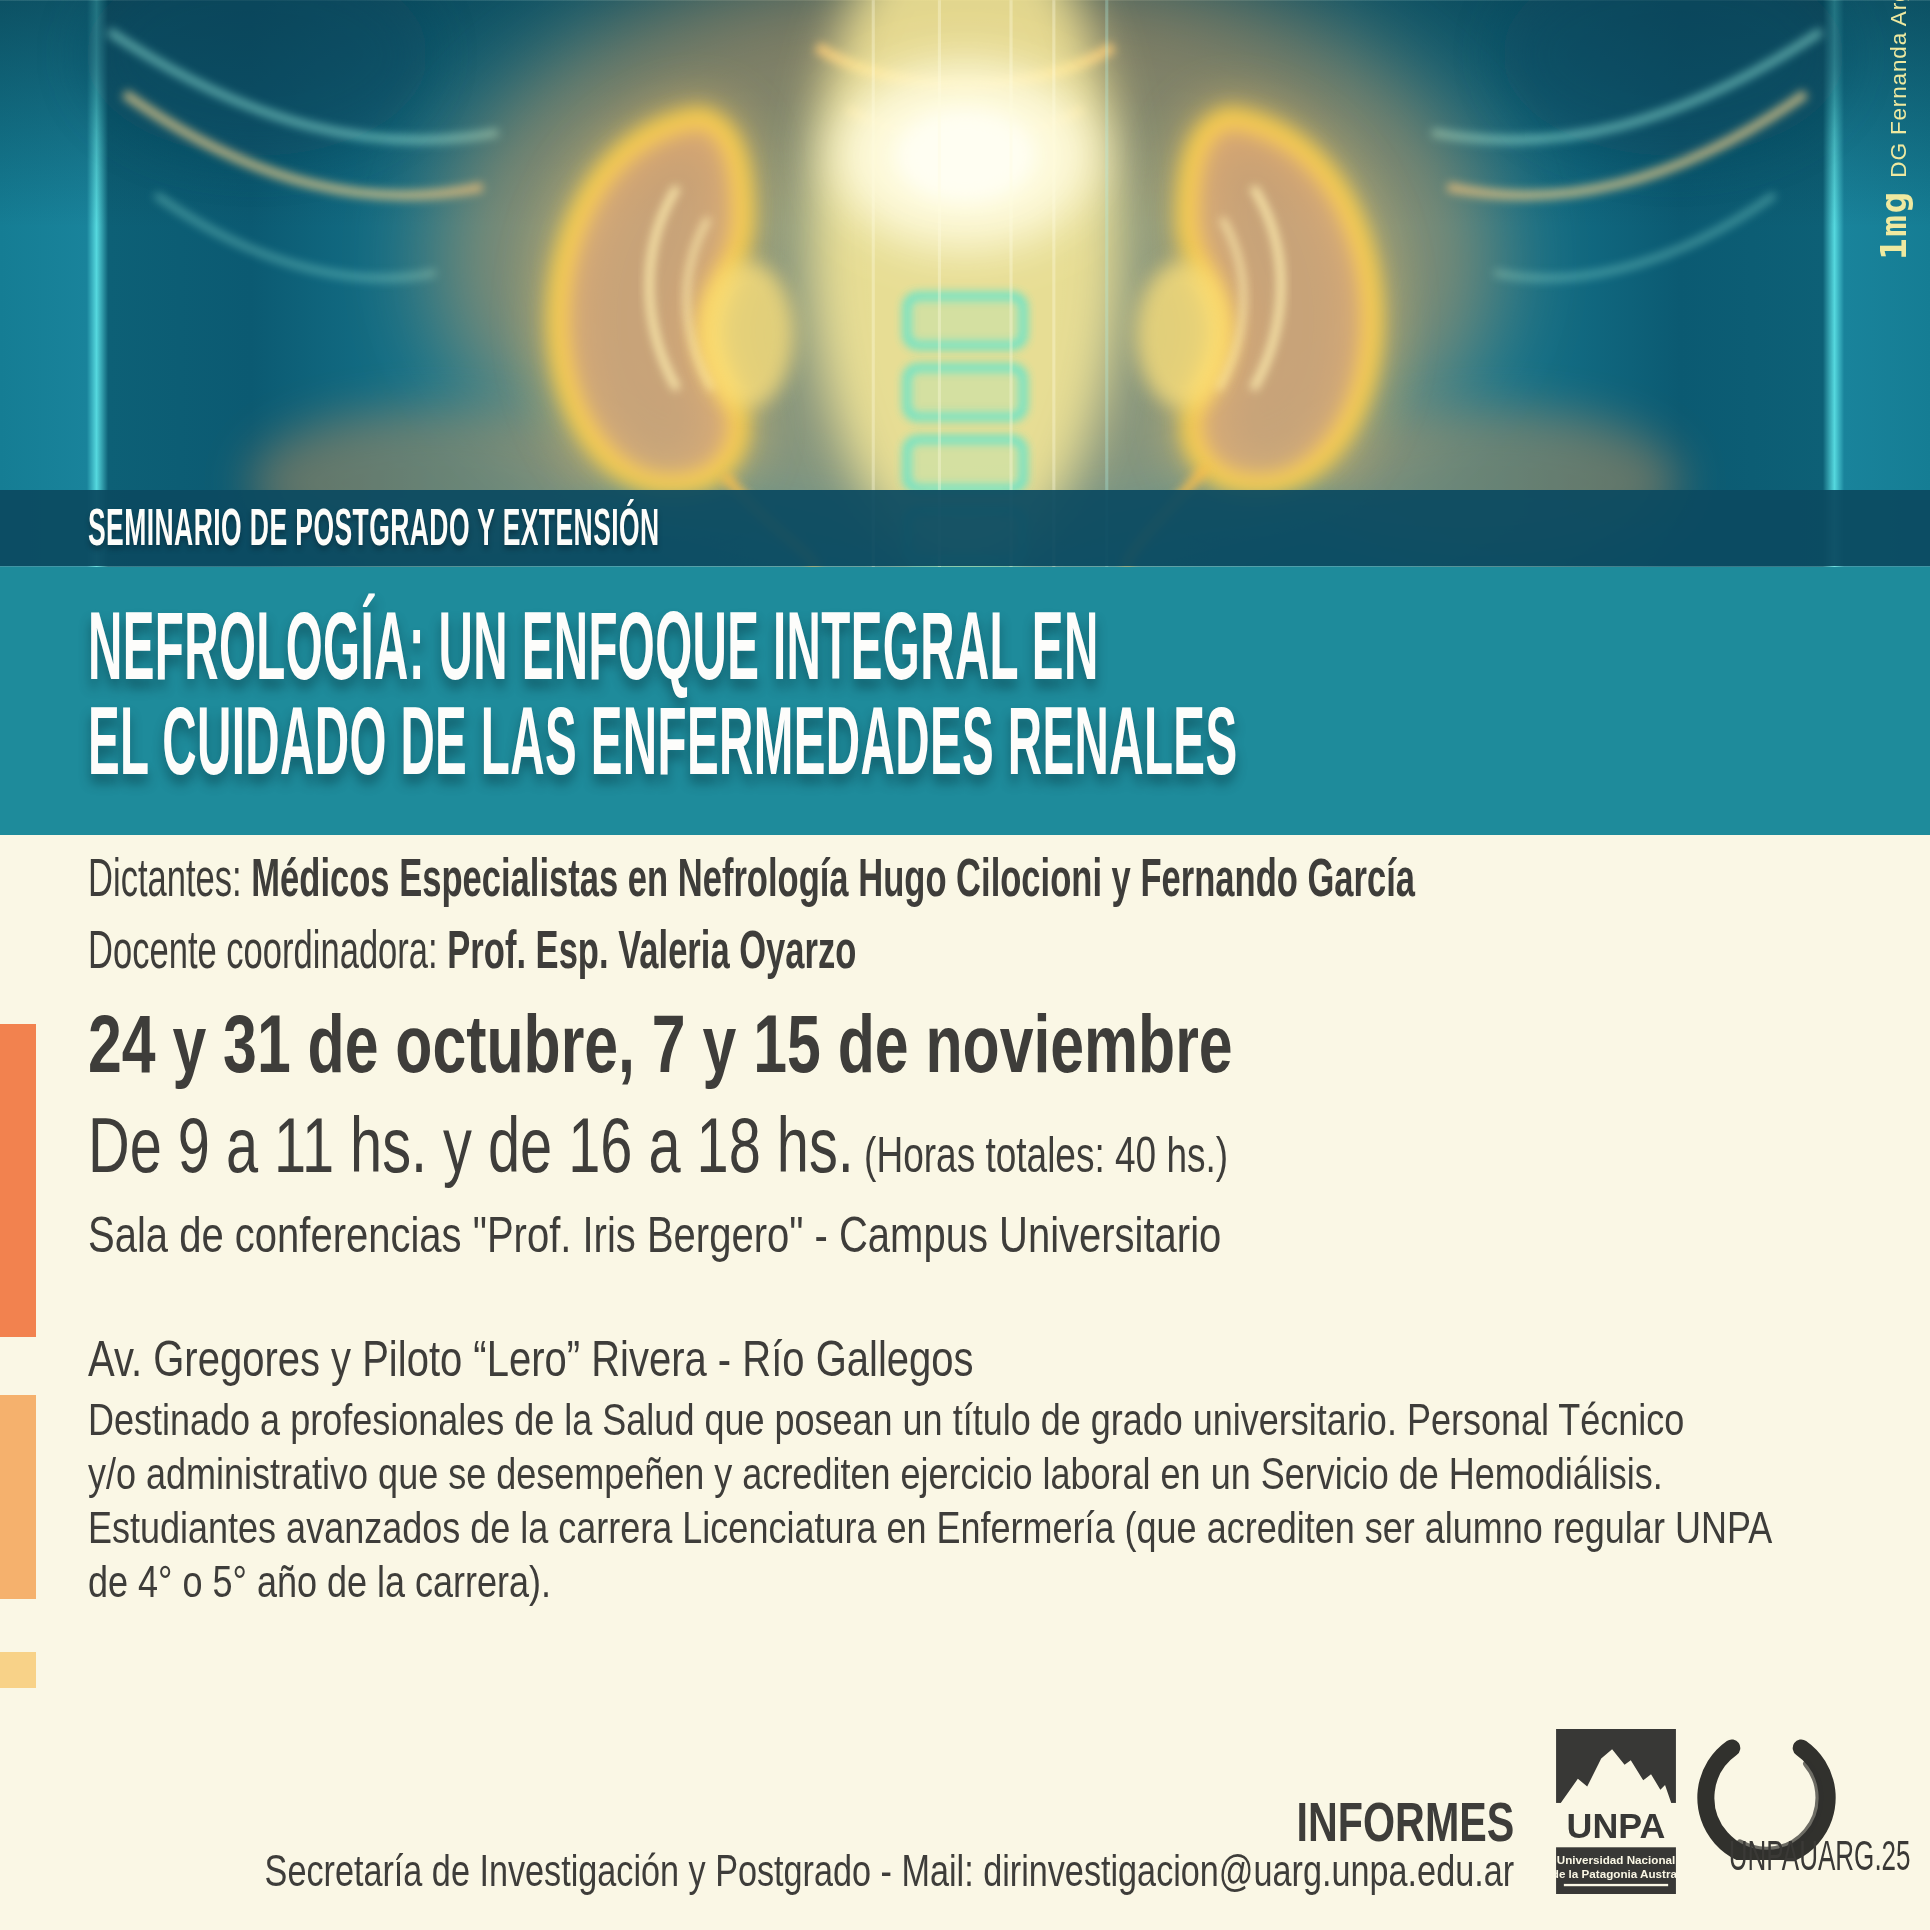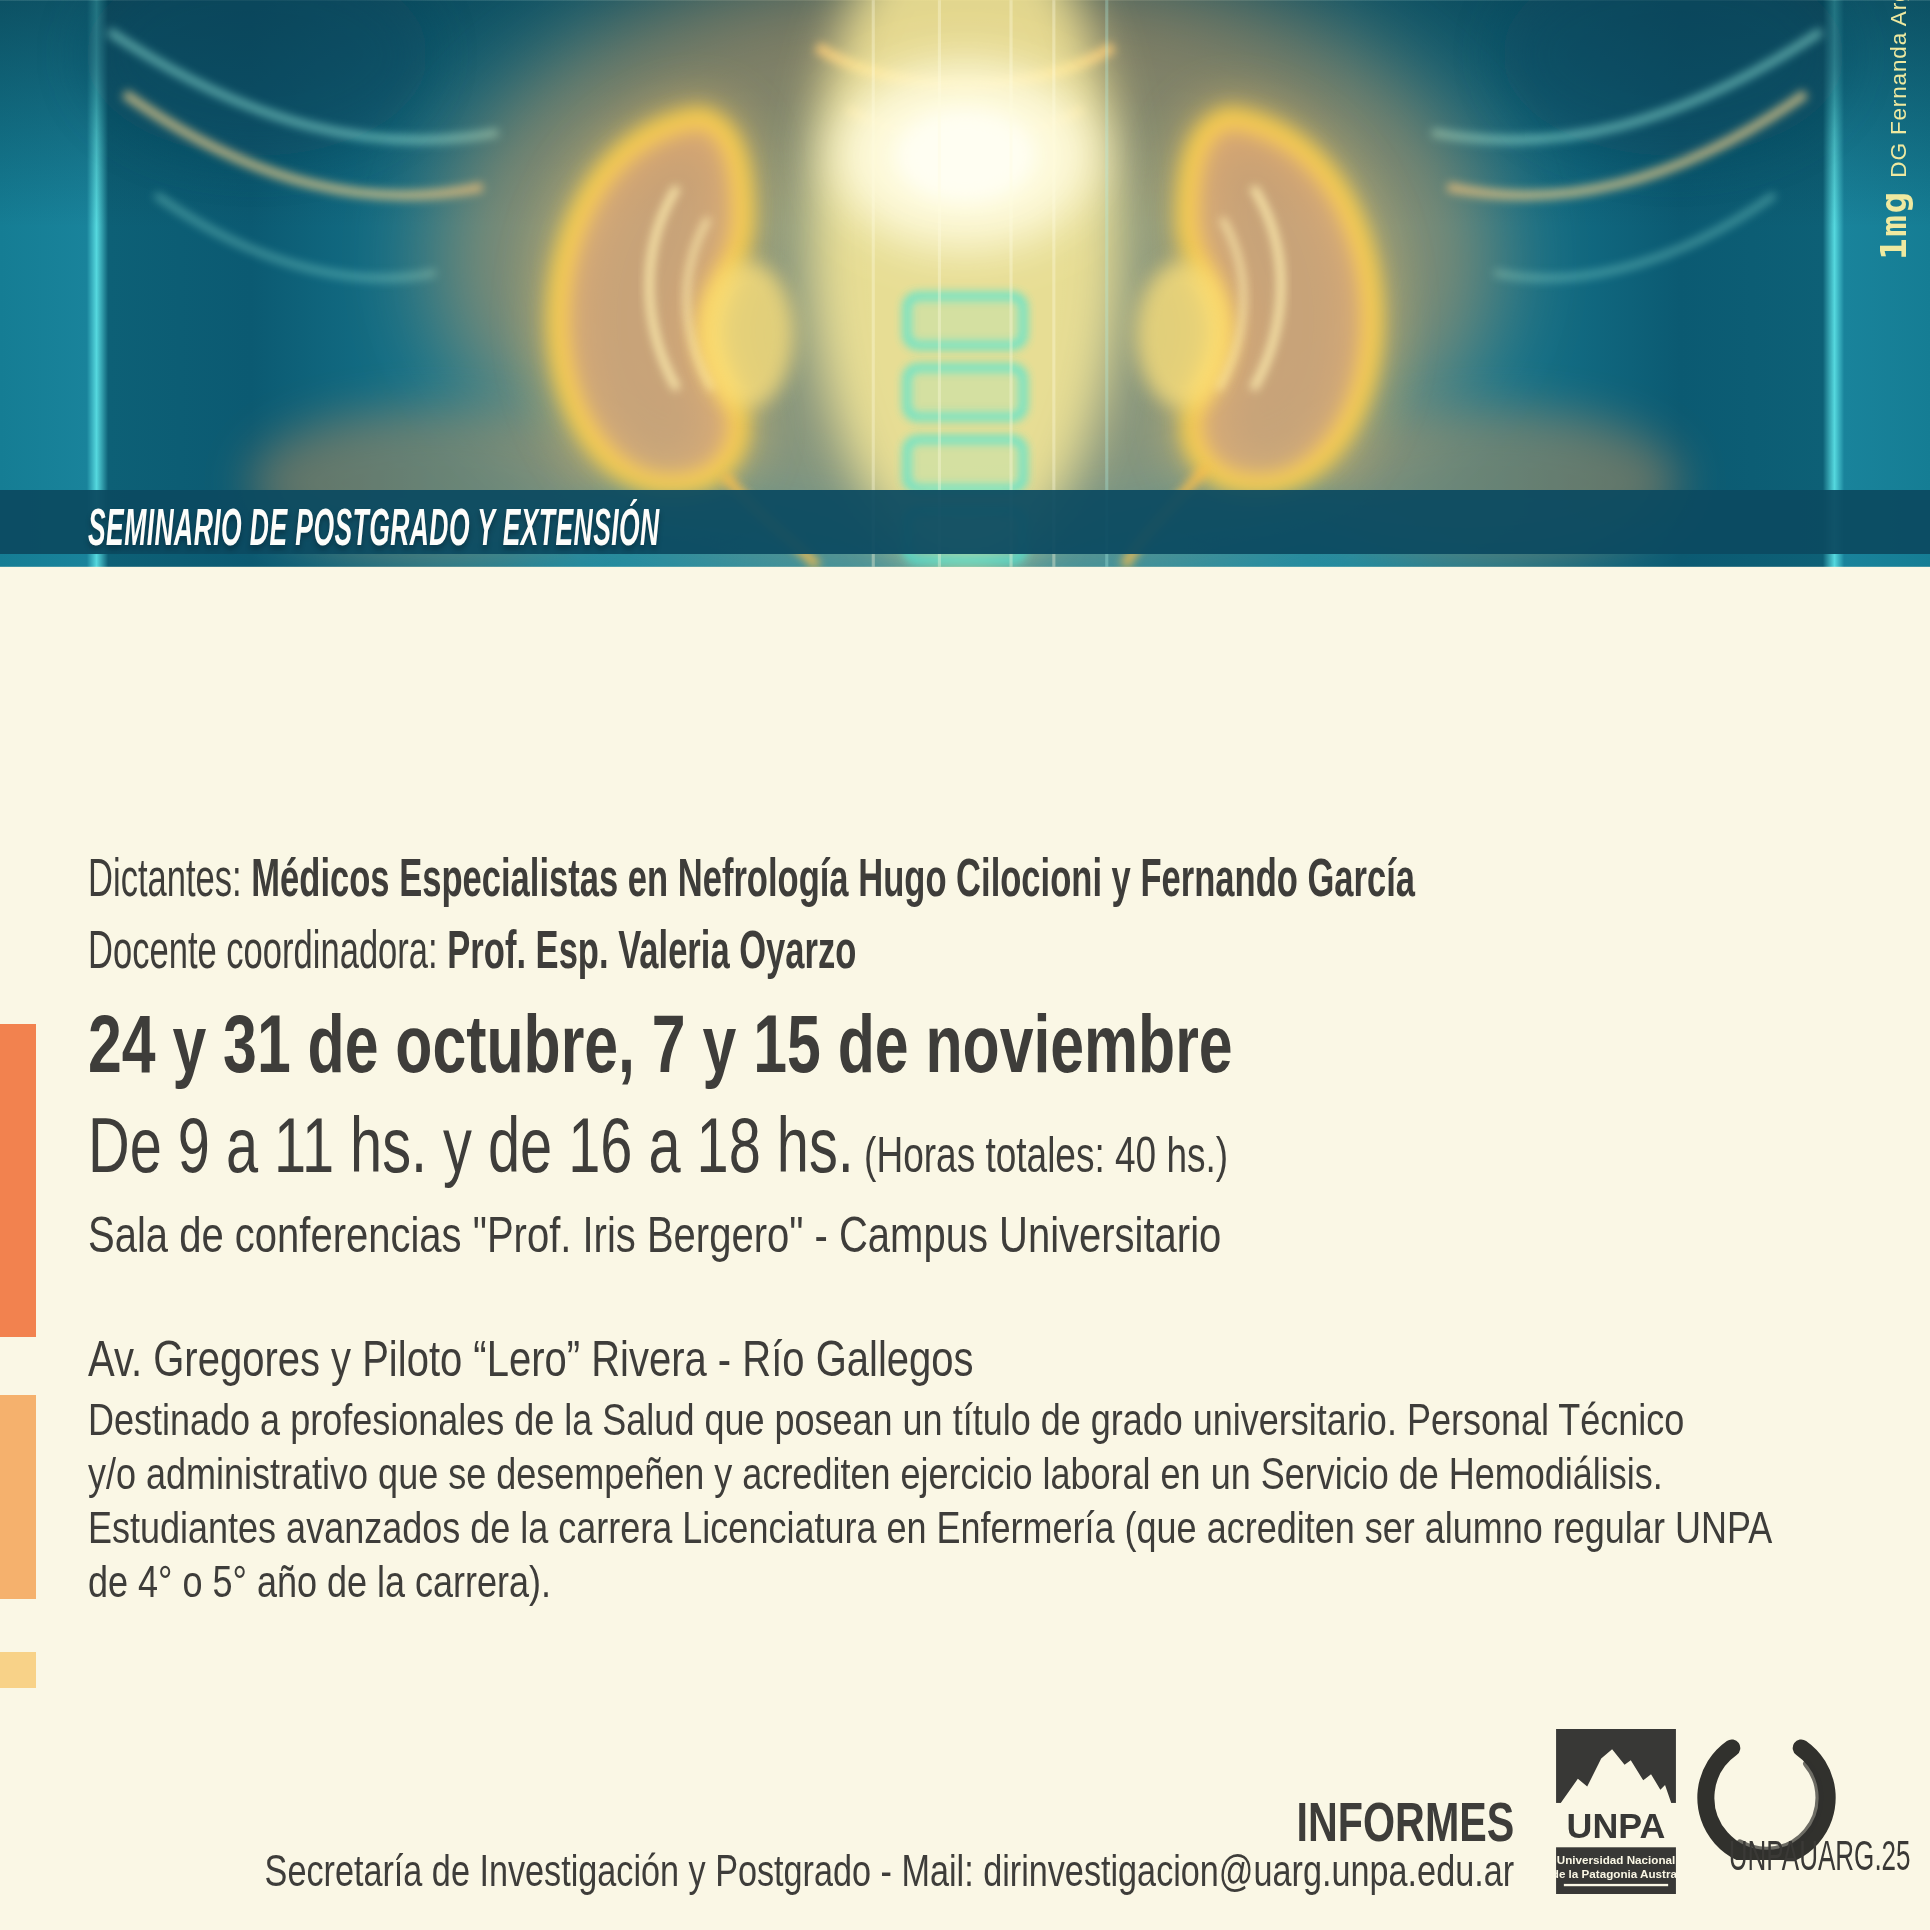--- a/index.html
+++ b/index.html
@@ -8,23 +8,22 @@
     background:#faf7e5;font-family:"Liberation Sans",sans-serif;color:#3e3d3a;
   }
   
   .cx{display:inline-block;white-space:nowrap;transform-origin:0 50%;}
   .cxr{display:inline-block;white-space:nowrap;transform-origin:100% 50%;}
   .cxc{display:inline-block;white-space:nowrap;transform-origin:50% 50%;}
 
   
   .hero{position:absolute;left:0;top:0;width:1931px;height:567px;overflow:hidden;}
   .kicker-band{
-    position:absolute;left:0;top:490px;width:1931px;height:64px;
+    position:absolute;left:0;top:490px;width:1931px;height:76px;
     background:rgba(12,74,97,0.94);
-    font-style:italic;
   }
   .kicker-label{
     position:absolute;left:88px;top:0;height:76px;line-height:76px;
     font-size:51px;font-weight:bold;color:#fdfdfa;letter-spacing:0.8px;
     text-shadow:0 3.9px 7.8px rgba(0,20,30,.35);
   }
   .title-band{
     position:absolute;left:0;top:567px;width:1931px;height:268px;
     background:#1e8b9b;
   }
@@ -157,20 +156,26 @@
       <div class="kicker-label">
         <span class="cx" style="transform:scaleX(0.52);">SEMINARIO DE POSTGRADO Y EXTENSIÓN</span>
       </div>
     </div>
   </div>
 
   <div class="credit">
     <span class="logo1mg"><span>1mg</span></span><span class="designer">DG Fernanda Argüelles</span>
   </div>
 
+  <div class="title-band">
+    <div class="title-wrap">
+      <span class="title-line"><span class="cx" style="transform:scaleX(0.49);">NEFROLOGÍA: UN ENFOQUE INTEGRAL EN</span></span>
+      <span class="title-line"><span class="cx" style="transform:scaleX(0.49);">EL CUIDADO DE LAS ENFERMEDADES RENALES</span></span>
+    </div>
+  </div>
 
   <div class="line" style="top:848px;font-size:54px;line-height:58px;">
     <span class="cx" style="transform:scaleX(0.64);">
       <span>Dictantes: </span><span class="b">Médicos Especialistas en Nefrología Hugo Cilocioni y Fernando García</span>
     </span>
   </div>
   <div class="line" style="top:920px;font-size:54px;line-height:58px;">
     <span class="cx" style="transform:scaleX(0.64);">
       <span>Docente coordinadora: </span><span class="b">Prof. Esp. Valeria Oyarzo</span>
     </span>

